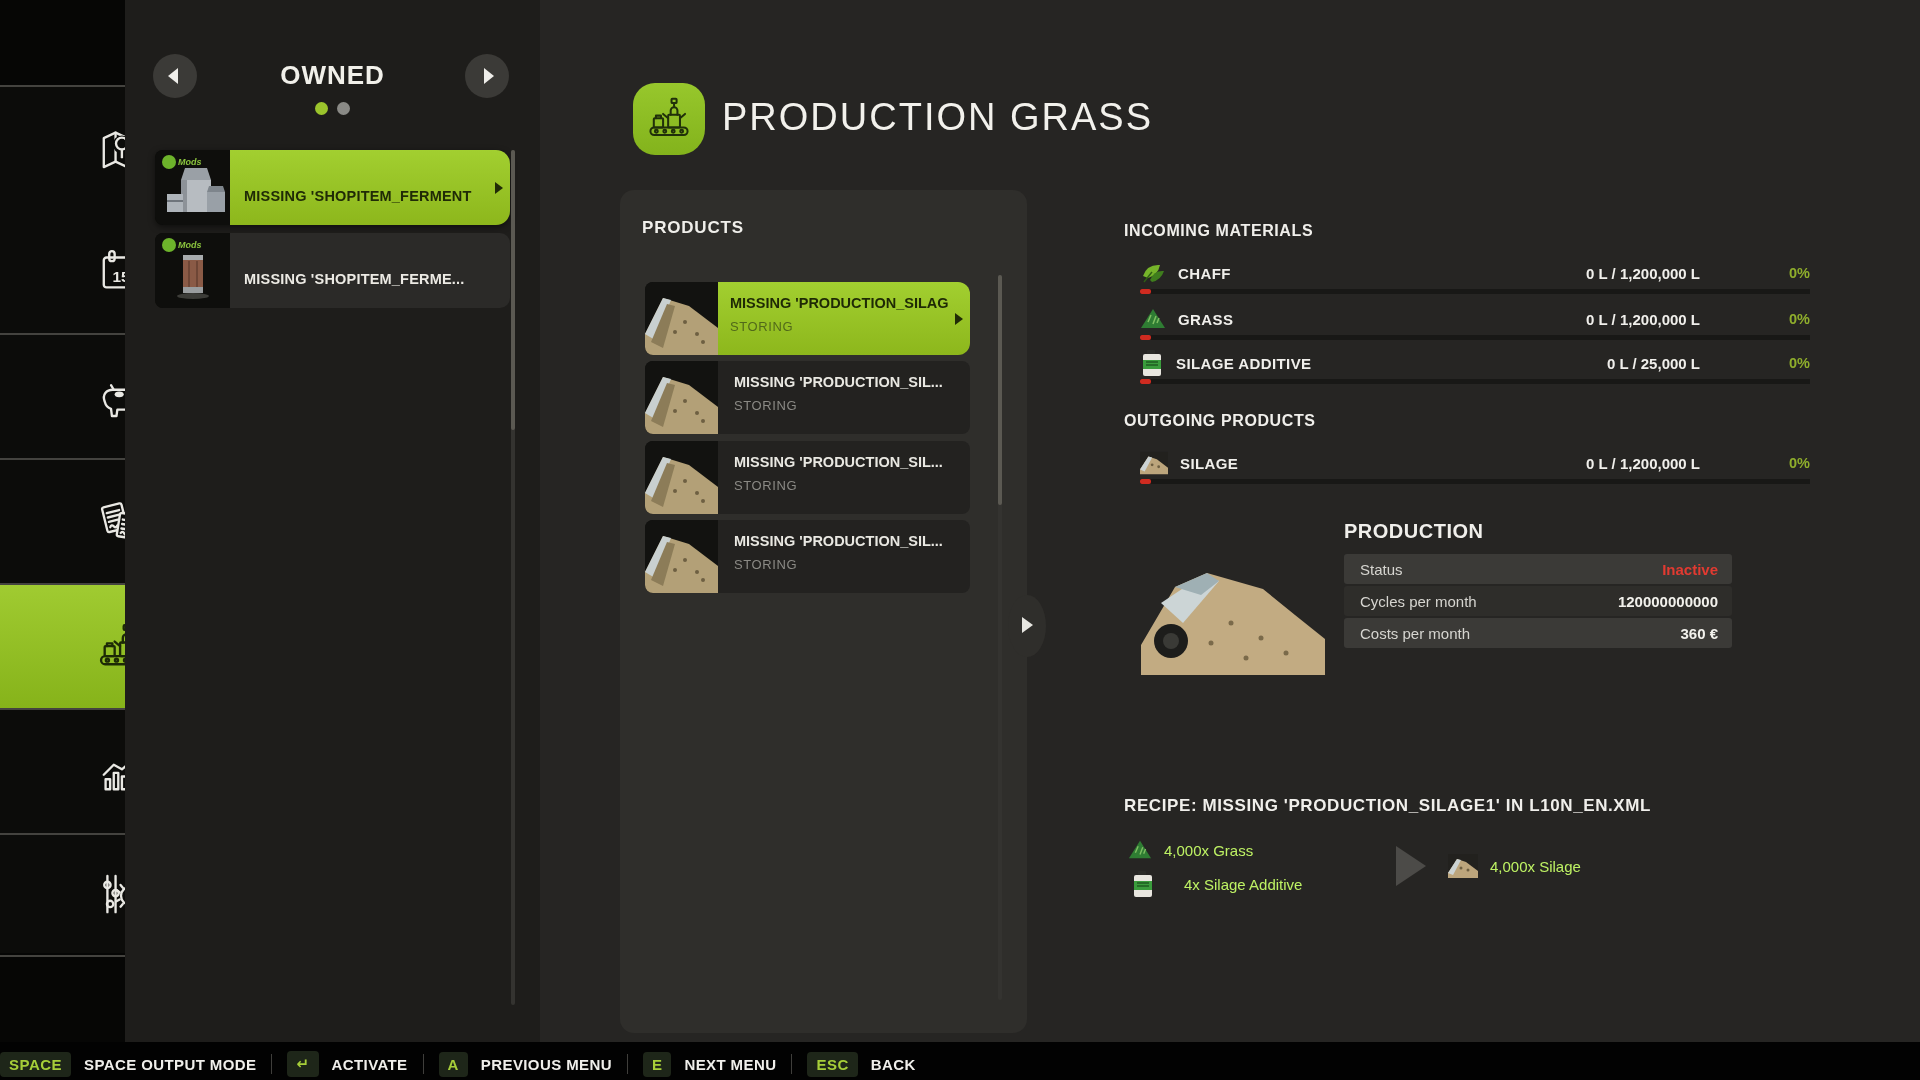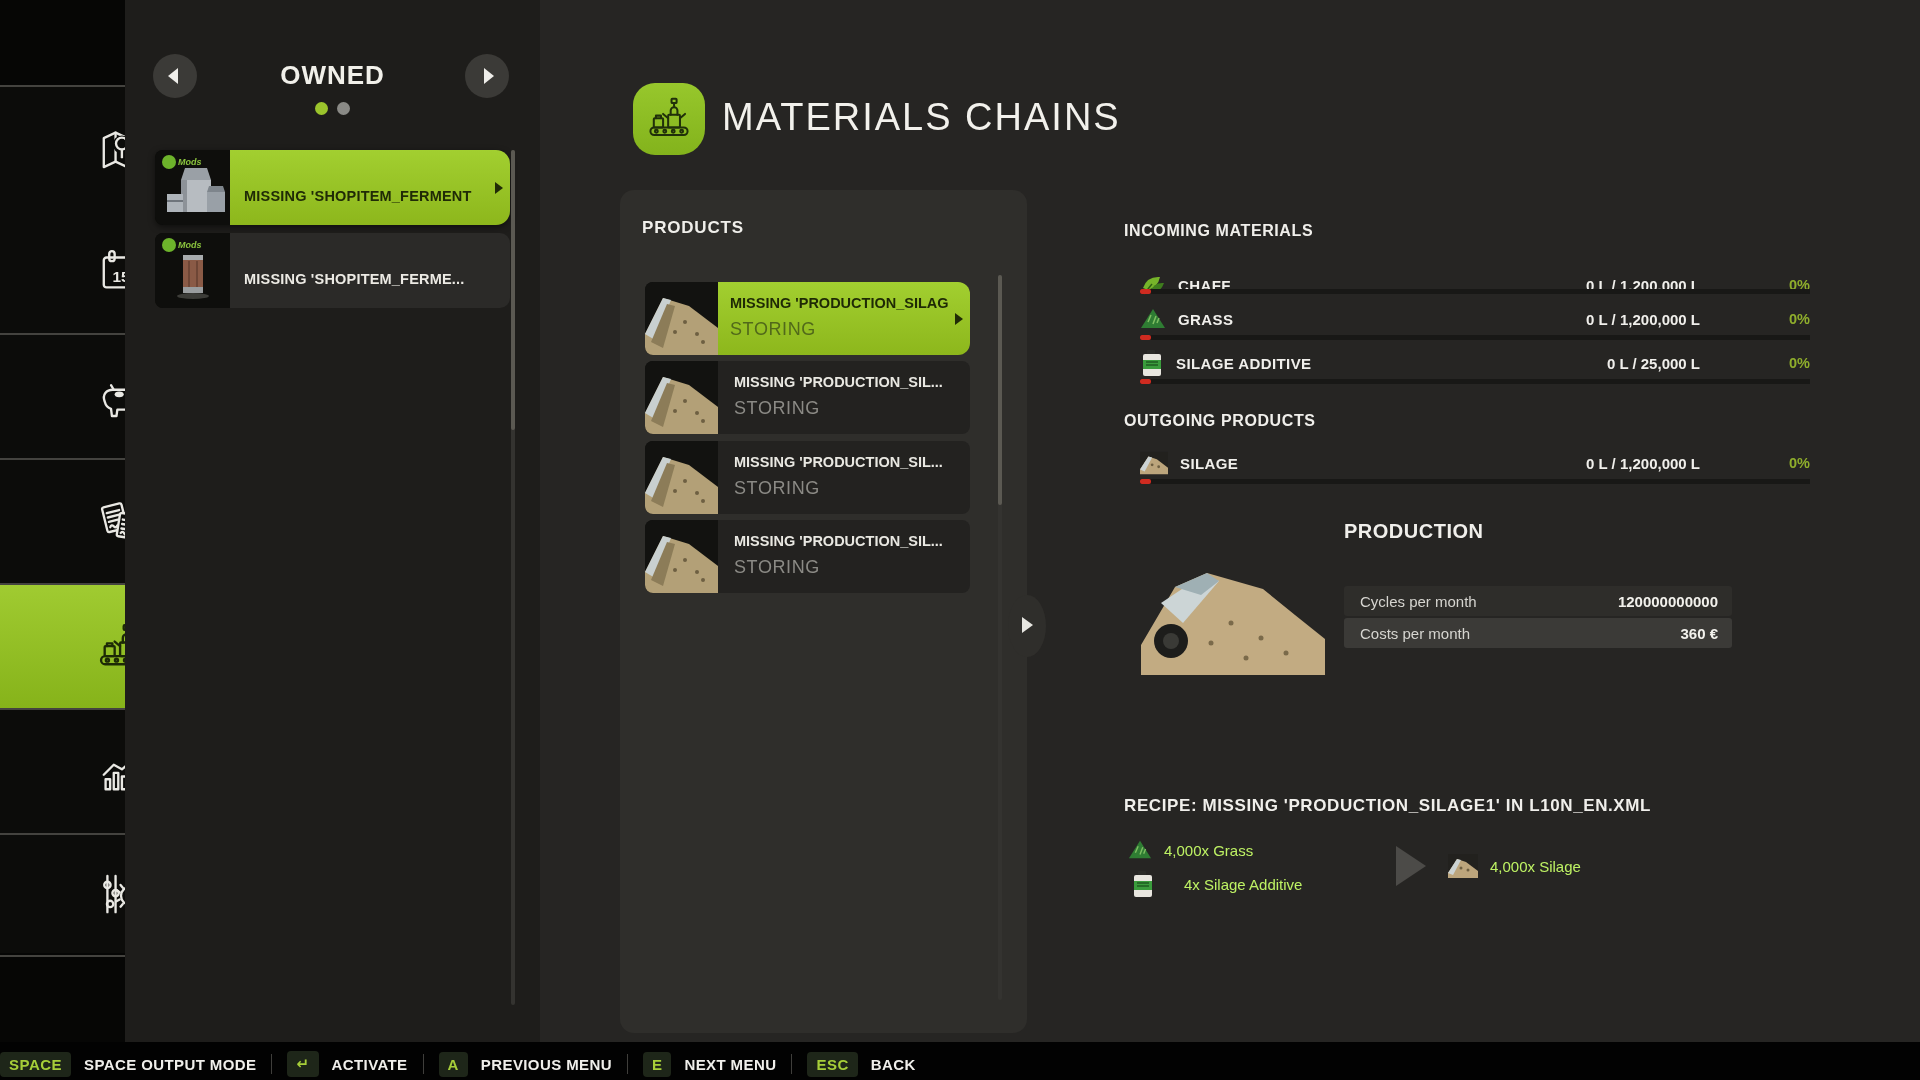--- a/index.html
+++ b/index.html
@@ -58,21 +58,21 @@
 
   
   .products { position:absolute; left:620px; top:190px; width:407px; height:843px;
               background:#2f2e2b; border-radius:14px; }
   .products-heading { position:absolute; left:22px; top:28px; font-size:17px; font-weight:bold;
                       color:#f0efeb; letter-spacing:.8px; }
   .prod-item { position:absolute; left:25px; width:325px; height:73px; display:flex; }
   .prod-thumb { width:73px; height:73px; border-radius:8px 0 0 8px; overflow:hidden; background:#121210; flex:none; }
   .prod-label { flex:1; position:relative; background:#232220; border-radius:0 8px 8px 0; padding:13px 20px 0 16px; }
   .prod-label .ttl { font-size:14.5px; font-weight:bold; color:#e9e8e2; white-space:nowrap; overflow:hidden; }
-  .prod-label .sub { margin-top:8px; font-size:18px; color:#8b8a85; letter-spacing:.6px; }
+  .prod-label .sub { margin-top:8px; font-size:13px; color:#8b8a85; letter-spacing:.6px; }
   .prod-item.selected .prod-label { background:linear-gradient(180deg,#a2cf30,#8db71c); border-radius:0 12px 12px 0;padding-left:12px; }
   .prod-item.selected .ttl { color:#1e2905; }
   .prod-item.selected .sub { color:#51691a; }
   .panel-bump { position:absolute; left:388px; top:405px; width:38px; height:62px;
                 background:#2f2e2b; border-radius:50%; }
   .panel-bump .tri { position:absolute; left:14px; top:22px; width:0; height:0;
                      border-top:8px solid transparent; border-bottom:8px solid transparent; border-left:11px solid #e7e6e1; }
 
   
   .sec-heading { position:absolute; font-size:16px; font-weight:bold; color:#f0efeb; letter-spacing:.6px; }
@@ -277,21 +277,21 @@
         <circle cx="47" cy="46.5" r="1.7"></circle>
       <rect x="14" y="31" width="11" height="11" rx="1"></rect>
       <path d="M16.5 31 v-3 h6 v3"></path>
       <rect x="31" y="27" width="14" height="15" rx="1"></rect>
       <path d="M34 27 v-5 a4 4 0 0 1 8 0 v5"></path>
       <path d="M38 17 v-4"></path>
         <rect x="35" y="8" width="6" height="5" rx="1"></rect>
       <path d="M31 31 l-6 -5 M45 31 l6 -5"></path>
     </svg>
   </div>
-  <div class="page-title">MATERIALS CHAINS</div>
+  <div class="page-title">PRODUCTION GRASS</div>
 
   <div class="products">
     <div class="products-heading">PRODUCTS</div>
 
     <div class="prod-item selected" style="top:92px">
       <div class="prod-thumb">
         <svg width="73" height="73" viewBox="0 0 73 73">
           <rect width="73" height="73" fill="#121210"></rect>
           <polygon points="0,52 18,16 44,24 73,46 73,73 0,73" fill="#b3a077"></polygon>
           <polygon points="0,52 18,16 26,18 10,58" fill="#c9d0d0"></polygon>
@@ -369,21 +369,21 @@
     <div class="vscroll" style="left:378px; top:85px; height:725px;">
       <div class="thumb" style="height:230px"></div>
     </div>
     <div class="panel-bump">
       <div class="tri"></div>
     </div>
   </div>
 
   <div class="sec-heading" style="left:1124px; top:222px;">INCOMING MATERIALS</div>
 
-  <div class="mat-row" style="top:272px">
+  <div class="mat-row" style="top:260px">
     <svg width="26" height="26" viewBox="0 0 26 26">
       <path d="M3 16 Q7 4 20 5 Q18 15 8 18 Z" fill="#76b42a"></path>
       <path d="M10 20 Q14 10 24 11 Q21 20 12 22 Z" fill="#3f7d1d"></path>
       <path d="M4 22 L12 12" stroke="#2e5e14" stroke-width="1.4" fill="none"></path>
     </svg>
     <span class="nm">CHAFF</span>
     <span class="amt">0 L / 1,200,000 L</span>
     <span class="pct">0%</span>
   </div>
   <div class="mat-bar" style="top:289px">
@@ -445,20 +445,24 @@
       <circle cx="30" cy="98" r="8" fill="#3a3a36"></circle>
       <circle cx="90" cy="80" r="2.5" fill="#7a6a4a"></circle>
         <circle cx="120" cy="95" r="2.5" fill="#7a6a4a"></circle>
       <circle cx="70" cy="100" r="2.5" fill="#7a6a4a"></circle>
         <circle cx="145" cy="110" r="2.5" fill="#7a6a4a"></circle>
       <circle cx="105" cy="115" r="2.5" fill="#7a6a4a"></circle>
     </svg>
   </div>
   <div class="ptable-title">PRODUCTION</div>
 
+  <div class="ptable-row light" style="top:554px">
+    <span class="lbl">Status</span>
+    <span class="val red">Inactive</span>
+  </div>
   <div class="ptable-row dark" style="top:586px">
     <span class="lbl">Cycles per month</span>
     <span class="val">120000000000</span>
   </div>
   <div class="ptable-row light" style="top:618px">
     <span class="lbl">Costs per month</span>
     <span class="val">360 €</span>
   </div>
 
   <div class="sec-heading" style="left:1124px; top:796px; font-size:17px;">RECIPE: MISSING 'PRODUCTION_SILAGE1' IN L10N_EN.XML</div>

